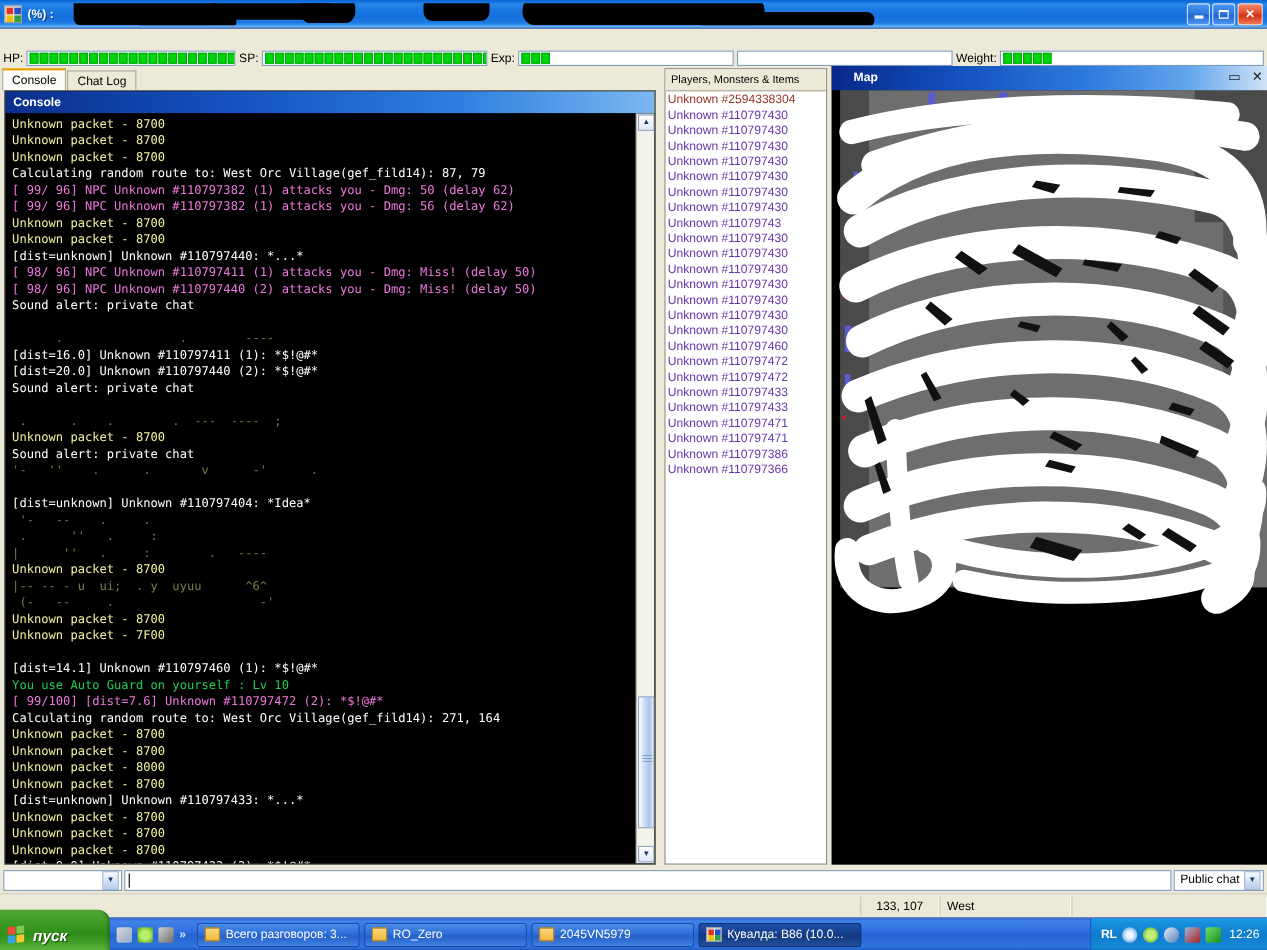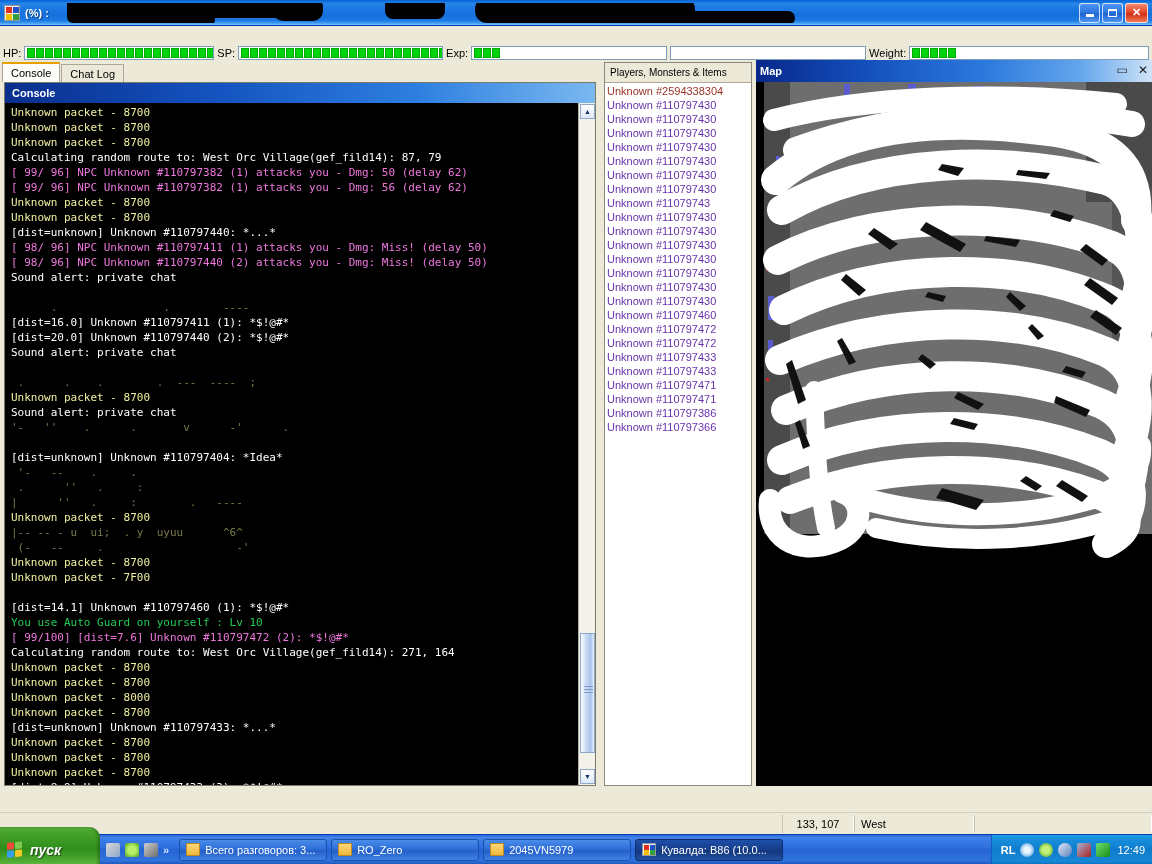--- a/index.html
+++ b/index.html
@@ -173,21 +173,21 @@
 
   
   .map-panel {
     position:absolute; left:756px; top:60px; width:396px; height:726px;
     background:#000; overflow:hidden;
   }
   .map-head {
     height:22px; width:100%;
     background: linear-gradient(to right,#08288a 0%,#1450bd 28%,#2c79dd 58%,#64a6ec 82%,#cfe3f8 100%);
     display:flex; align-items:center; color:#fff; font-weight:bold; font-size:11px;
-    padding-left:4px; position:relative;
+    padding-left:20px; position:relative;
   }
   .map-head .mbtns { position:absolute; right:4px; top:2px; display:flex; gap:10px; color:#222; }
   .map-head .mb { font-size:12px; line-height:16px; color:#1a1a1a; font-weight:normal; }
   .map-canvas { position:absolute; left:0; top:0; width:396px; height:726px; }
   .map-canvas svg { display:block; }
 
   
   .inputrow {
     position:absolute; left:0; top:788px; width:1152px; height:24px;
     background:#ece9d8; display:flex; align-items:center; padding:0 3px; gap:2px;
@@ -515,20 +515,34 @@
     </div>
     <div class="map-head">
       <span>Map</span>
       <span class="mbtns">
         <span class="mb">▭</span>
         <span class="mb">✕</span>
       </span>
     </div>
   </div>
 
+  <div class="inputrow">
+    <div class="combo" id="cmd-history-combo">
+      <span class="txt"></span>
+      <span class="arrow">▼</span>
+    </div>
+    <div id="chat-input">
+      <span></span>
+      <span class="caret"></span>
+    </div>
+    <div class="combo" id="chat-type-combo">
+      <span class="txt">Public chat</span>
+      <span class="arrow">▼</span>
+    </div>
+  </div>
 
   <div class="statusbar">
     <div class="sb-spacer"></div>
     <div class="sb-cell" id="status-coords">133, 107</div>
     <div class="sb-cell" id="status-state">West</div>
     <div class="sb-cell" id="status-end"></div>
   </div>
 
   <div class="taskbar">
     <div class="startbtn">
@@ -569,17 +583,17 @@
           <span class="tl">Кувалда: B86 (10.0...</span>
         </div>
       </div>
     <div class="tray">
       <span class="lang">RL</span>
       <span class="tico" style="background:radial-gradient(circle,#eaf6ff 30%,#2f86d8);"></span>
       <span class="tico" style="background:radial-gradient(circle,#c4f07a 35%,#3f9c1c);"></span>
       <span class="tico" style="background:linear-gradient(135deg,#dfe9f7,#5b7fbd);"></span>
       <span class="tico" style="background:linear-gradient(135deg,#9fb4d4,#b02020);border-radius:2px;"></span>
       <span class="tico" style="background:linear-gradient(135deg,#6ee06e,#1a8c1a);border-radius:2px;"></span>
-      <span class="clock">12:49</span>
+      <span class="clock">12:26</span>
     </div>
   </div>
 
 </div>
 
 </body></html>

